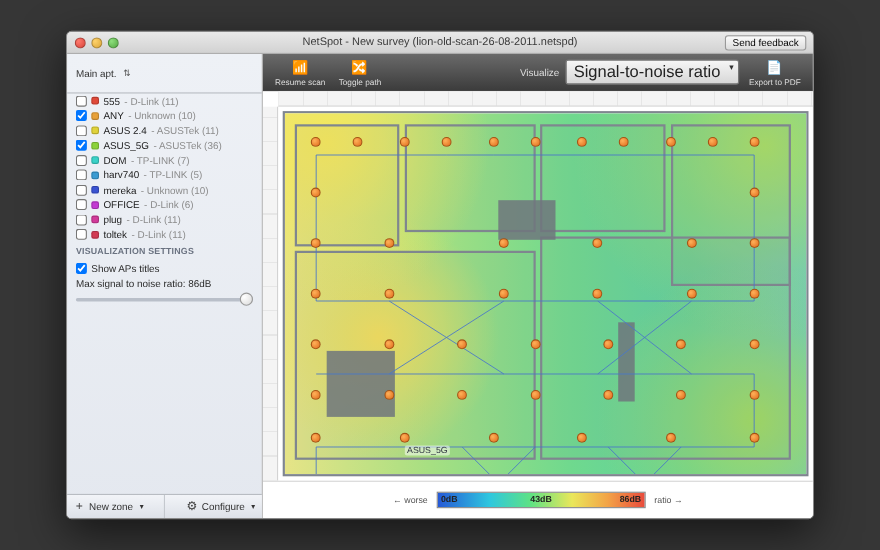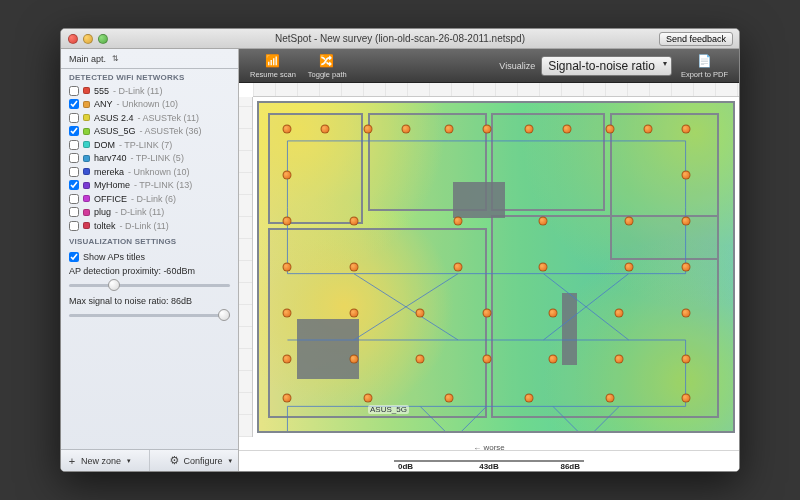--- a/index.html
+++ b/index.html
@@ -8,21 +8,21 @@
 .titlebar { height: 20px; background: linear-gradient(#e9e9e9,#d2d2d2); display: flex; align-items: center; font-size: 10px; color: #333; position: relative; border-bottom: 1px solid #a8a8a8; }
 .traffic { display: flex; gap: 5px; padding-left: 7px; }
 .dot { width: 10px; height: 10px; border-radius: 50%; border: 1px solid rgba(0,0,0,.25); }
 .dot.r { background: radial-gradient(circle at 30% 30%, #ff7b6f, #d9443a); }
 .dot.y { background: radial-gradient(circle at 30% 30%, #ffd36b, #dba63b); }
 .dot.g { background: radial-gradient(circle at 30% 30%, #8fe07e, #56a944); }
 .title { position: absolute; left: 0; right: 0; text-align: center; font-size: 10px; color: #3a3a3a; pointer-events: none; }
 .feedback { margin-left: auto; margin-right: 6px; font-size: 9px; background: linear-gradient(#fbfbfb,#dcdcdc); border: 1px solid #999; border-radius: 3px; padding: 1px 6px; cursor: pointer; }
 .body { flex: 1; display: flex; min-height: 0; }
 .sidebar { width: 178px; background: linear-gradient(#eef1f6,#e4e8ef); border-right: 1px solid #b3b3b3; display: flex; flex-direction: column; font-size: 9px; color: #333; }
-.zonebar { height: 20px; display: flex; align-items: center; padding: 0 8px; border-bottom: 1px solid #b8bcc2; }
+.zonebar { height: 36px; display: flex; align-items: center; padding: 0 8px; border-bottom: 1px solid #b8bcc2; }
 .zonebar span { font-weight: 400; }
 .zonebar .arrows { margin-left: 6px; font-size: 8px; color: #555; }
 .sechdr { font-size: 8px; color: #6a7280; letter-spacing: .2px; padding: 4px 8px 2px; font-weight: 600; }
 .netlist { flex: 0 0 auto; max-height: 172px; overflow: hidden; }
 .net { display: flex; align-items: center; padding: 0.5px 8px; gap: 4px; line-height: 12.5px; }
 .net input { width: 10px; height: 10px; margin: 0; }
 .swatch { width: 7px; height: 7px; border-radius: 2px; box-shadow: inset 0 0 0 1px rgba(0,0,0,.2); flex-shrink: 0; }
 .ssid { color: #1c1c1c; }
 .vendor { color: #8c8c8c; }
 .viz { padding: 4px 8px; display: flex; flex-direction: column; gap: 4px; font-size: 9px; color: #2b2b2b; }
@@ -36,40 +36,40 @@
 .sb-btn { flex: 1; display: flex; align-items: center; justify-content: flex-start; gap: 4px; padding: 0 6px; font-size: 9px; color: #333; border-right: 1px solid #c4c8ce; height: 100%; cursor: pointer; }
 .sb-btn:last-child { border-right: none; justify-content: flex-end; }
 .sb-icon { width: 10px; height: 10px; display: flex; align-items: center; justify-content: center; font-size: 11px; color: #444; }
 .main { flex: 1; display: flex; flex-direction: column; min-width: 0; }
 .toolbar { height: 34px; background: linear-gradient(#6a6a6a,#3c3c3c); border-bottom: 1px solid #222; display: flex; align-items: center; padding: 0 8px; gap: 6px; color: #eee; font-size: 8px; }
 .tb-btn { display: flex; flex-direction: column; align-items: center; gap: 1px; cursor: pointer; padding: 1px 3px; }
 .tb-ico { width: 18px; height: 16px; display: flex; align-items: center; justify-content: center; font-size: 12px; }
 .tb-btn .lbl { font-size: 7.5px; color: #ddd; }
 .tb-spacer { flex: 1; }
 .tb-label { font-size: 9px; color: #ddd; }
-.tb-select { background: linear-gradient(#f6f6f6,#d7d7d7); border: 1px solid #7a7a7a; border-radius: 3px; padding: 2px 16px 2px 6px; font-size: 12px; color: #222; cursor: pointer; position: relative; min-width: 118px; }
+.tb-select { background: linear-gradient(#f6f6f6,#d7d7d7); border: 1px solid #7a7a7a; border-radius: 3px; padding: 2px 16px 2px 6px; font-size: 15px; color: #222; cursor: pointer; position: relative; min-width: 118px; }
 .tb-select::after { content: "▾"; position: absolute; right: 4px; top: 2px; font-size: 8px; color: #333; }
 .canvas-wrap { flex: 1; background: #fff; position: relative; overflow: hidden; }
 .rulers-h { position: absolute; left: 14px; right: 0; top: 0; height: 14px; background: repeating-linear-gradient(90deg,#e6e6e6 0,#e6e6e6 1px,#f4f4f4 1px,#f4f4f4 22px); border-bottom: 1px solid #c9c9c9; }
 .rulers-v { position: absolute; top: 14px; bottom: 34px; left: 0; width: 14px; background: repeating-linear-gradient(0deg,#e6e6e6 0,#e6e6e6 1px,#f4f4f4 1px,#f4f4f4 22px); border-right: 1px solid #c9c9c9; }
 .canvas { position: absolute; left: 14px; right: 0; top: 14px; bottom: 34px; background: #fff; }
 .heatmap { position: absolute; inset: 4px; border: 2px solid #7f868f; overflow: hidden; }
 .heat-bg { position: absolute; inset: 0; background:
   radial-gradient(circle at 8% 8%, #f5e85b 0%, transparent 28%),
   radial-gradient(circle at 18% 62%, #f2de5c 0%, transparent 25%),
   radial-gradient(circle at 92% 9%, #a7dd65 0%, transparent 33%),
   radial-gradient(circle at 90% 85%, #a0da62 0%, transparent 28%),
   linear-gradient(90deg, #e6e487 0%, #a6df82 28%, #6fd98e 55%, #5dcfa0 78%, #68c6c7 100%);
 }
 .room { position: absolute; border: 2px solid #7f868f; background: rgba(128,134,143,.07); }
 .furn { position: absolute; background: #6f757d; opacity: .85; }
 .path { position: absolute; inset: 0; }
 .pt { position: absolute; width: 9px; height: 9px; border-radius: 50%; background: radial-gradient(circle at 35% 35%, #ffb25a, #e06b1c); border: 1px solid rgba(120,50,0,.6); transform: translate(-50%,-50%); }
 .ap-label { position: absolute; font-size: 8px; color: #2e3440; background: rgba(255,255,255,.5); padding: 0 2px; border-radius: 2px; }
-.legend { position: absolute; left: 0; right: 0; bottom: 0; height: 21px; background: #fff; border-top: 1px solid #d5d5d5; display: flex; align-items: center; justify-content: center; gap: 8px; font-size: 8px; color: #555; flex-direction: column; }
+.legend { position: absolute; left: 0; right: 0; bottom: 0; height: 34px; background: #fff; border-top: 1px solid #d5d5d5; display: flex; align-items: center; justify-content: center; gap: 8px; font-size: 8px; color: #555; }
 .legend-bar { width: 190px; height: 15px; border: 1px solid #888; position: relative; background: linear-gradient(90deg,#2659d6 0%,#2ec7df 25%,#5fe283 45%,#eae75a 65%,#f3a447 82%,#e94b3c 100%); }
 .legend-bar span { position: absolute; top: 1px; font-size: 8px; color: #222; font-weight: 600; }
 .legend-bar .l { left: 3px; }
 .legend-bar .m { left: 50%; transform: translateX(-50%); }
 .legend-bar .r { right: 3px; }
 </style>
 </head>
 <body>
 
 <div class="window">
@@ -82,21 +82,20 @@
     <div class="title">NetSpot - New survey (lion-old-scan-26-08-2011.netspd)</div>
     <button class="feedback">Send feedback</button>
   </div>
 
   <div class="body">
     <div class="sidebar">
       <div class="zonebar">
         <span>Main apt.</span>
         <span class="arrows">⇅</span>
       </div>
-      <div class="sechdr">DETECTED WiFi NETWORKS</div>
       <div class="netlist" id="netlist">
           <div class="net">
             <input type="checkbox" style="">
             <span class="swatch" style="background:#e04a3a"></span>
             <span class="ssid">555</span>
             <span class="vendor"> - D-Link (11)</span>
           </div>
           <div class="net">
             <input type="checkbox" checked="" style="">
             <span class="swatch" style="background:#e8a13a"></span>
@@ -125,26 +124,20 @@
             <input type="checkbox" style="">
             <span class="swatch" style="background:#3a9bd2"></span>
             <span class="ssid">harv740</span>
             <span class="vendor"> - TP-LINK (5)</span>
           </div>
           <div class="net">
             <input type="checkbox" style="">
             <span class="swatch" style="background:#3a53d2"></span>
             <span class="ssid">mereka</span>
             <span class="vendor"> - Unknown (10)</span>
-          </div>
-          <div class="net">
-            <input type="checkbox" checked="" style="">
-            <span class="swatch" style="background:#7a3ad2"></span>
-            <span class="ssid">MyHome</span>
-            <span class="vendor"> - TP-LINK (13)</span>
           </div>
           <div class="net">
             <input type="checkbox" style="">
             <span class="swatch" style="background:#c23ad2"></span>
             <span class="ssid">OFFICE</span>
             <span class="vendor"> - D-Link (6)</span>
           </div>
           <div class="net">
             <input type="checkbox" style="">
             <span class="swatch" style="background:#d23a9a"></span>
@@ -156,27 +149,20 @@
             <span class="swatch" style="background:#d23a53"></span>
             <span class="ssid">toltek</span>
             <span class="vendor"> - D-Link (11)</span>
           </div>
         </div>
       <div class="sechdr">VISUALIZATION SETTINGS</div>
       <div class="viz">
         <div class="viz-row">
           <input type="checkbox" id="showaps" checked="" style="">
           <span>Show APs titles</span>
-        </div>
-        <div class="slider-row">
-          <span>AP detection proximity: -60dBm</span>
-          <div class="slider">
-              <div class="track"></div>
-              <div class="thumb" id="th1" style="left: calc(28% - 6px);"></div>
-            </div>
         </div>
         <div class="slider-row">
           <span>Max signal to noise ratio: 86dB</span>
           <div class="slider">
               <div class="track"></div>
               <div class="thumb" id="th3" style="left: calc(96% - 6px);"></div>
             </div>
         </div>
       </div>
       <div class="sidebar-bottom">

